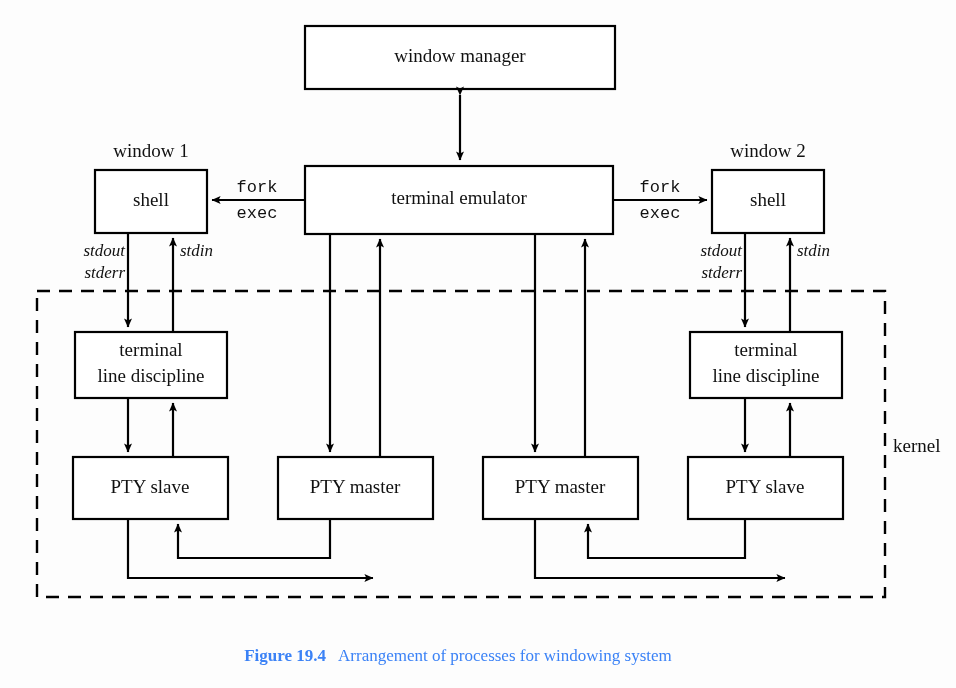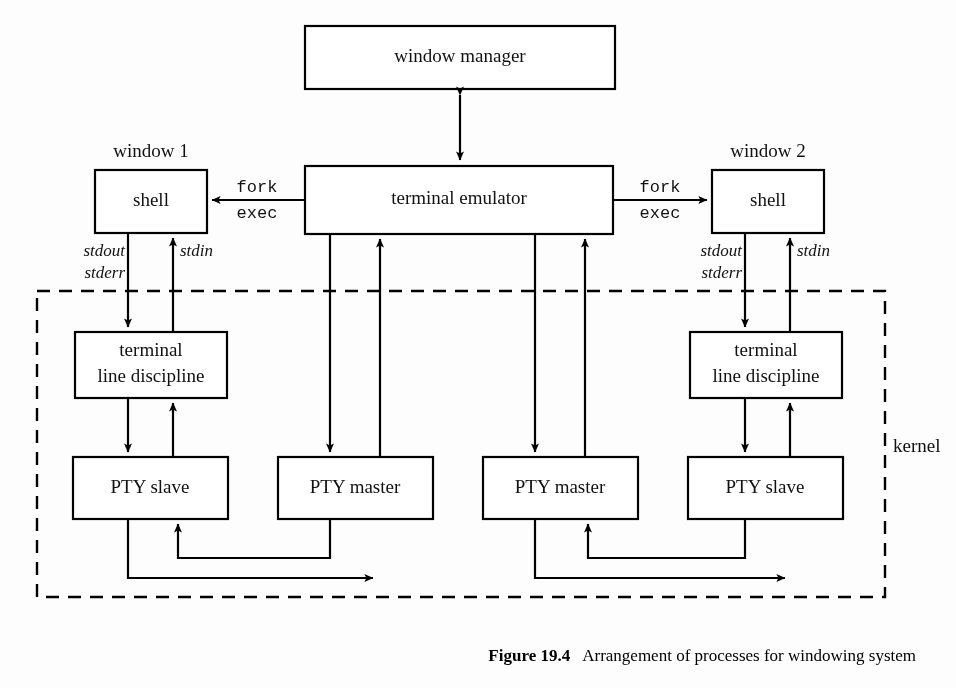--- a/index.html
+++ b/index.html
@@ -72,24 +72,24 @@
     font-family: "Liberation Mono", monospace;
     font-size: 17px;
     fill: #111111;
     text-anchor: middle;
   }
   .caption {
     position: absolute;
     left: 0;
     top: 646px;
     width: 916px;
-    text-align: right;
+    text-align: center;
     font-family: "Liberation Serif", serif;
     font-size: 17px;
-    color: #000000;
+    color: #3b82f6;
   }
   .caption .cap-num {
     font-weight: bold;
     margin-right: 12px;
   }
 </style>
 </head>
 <body>
 
 <div id="figure-root">

